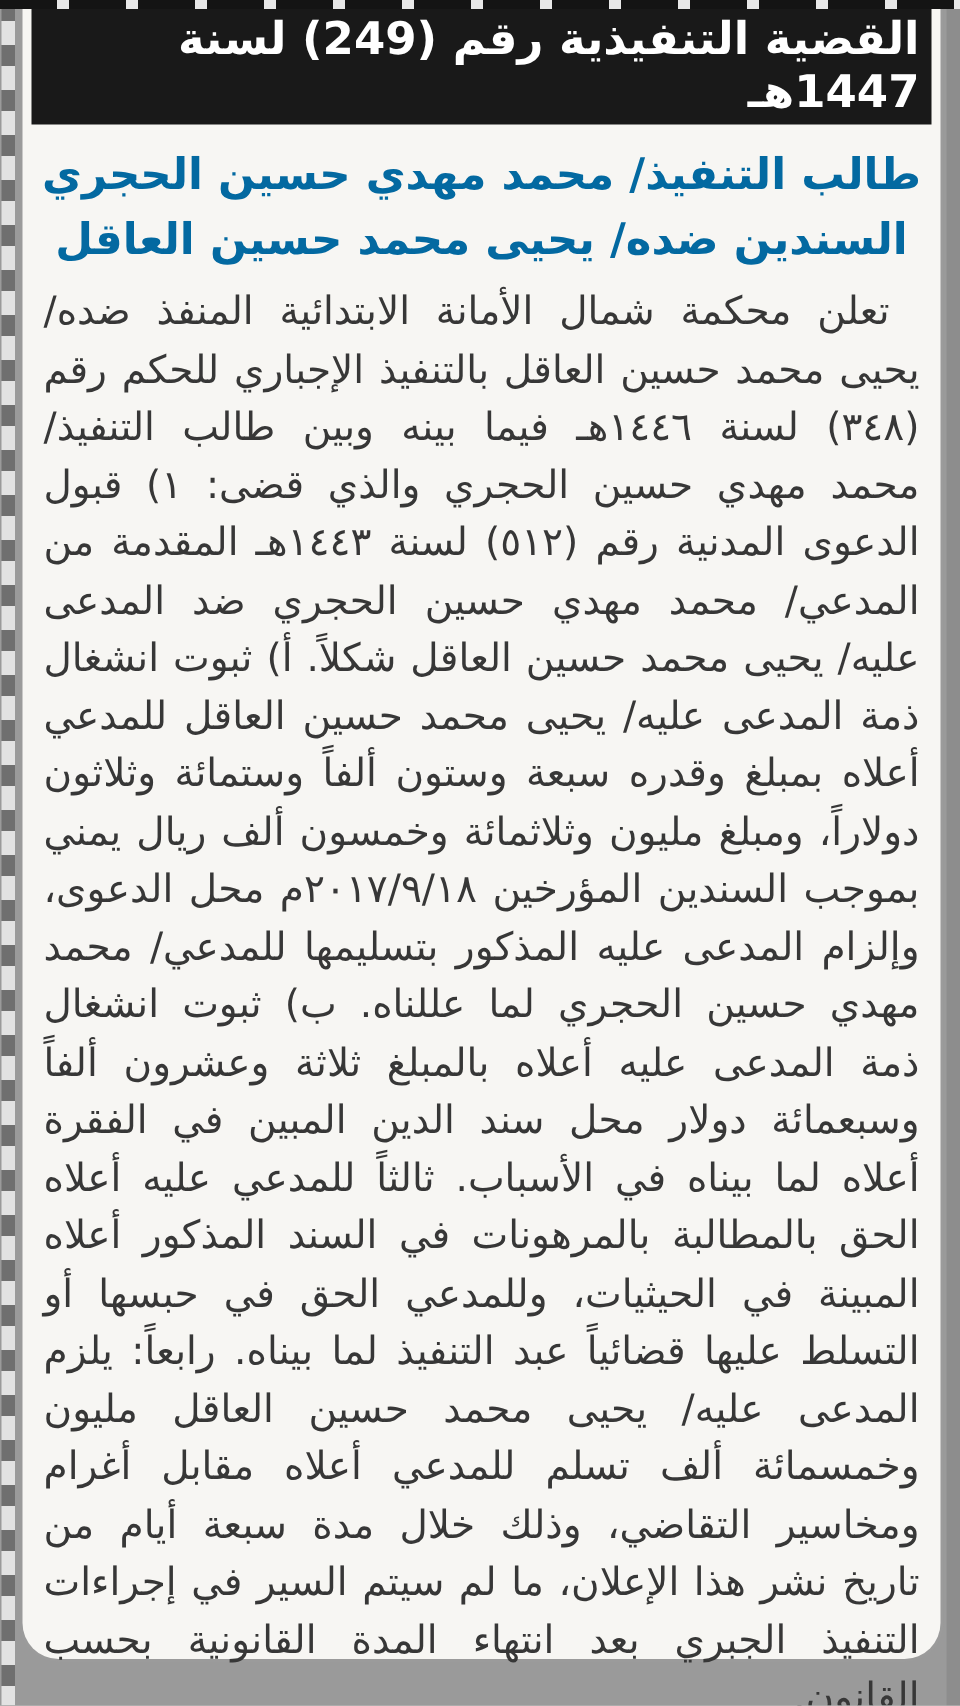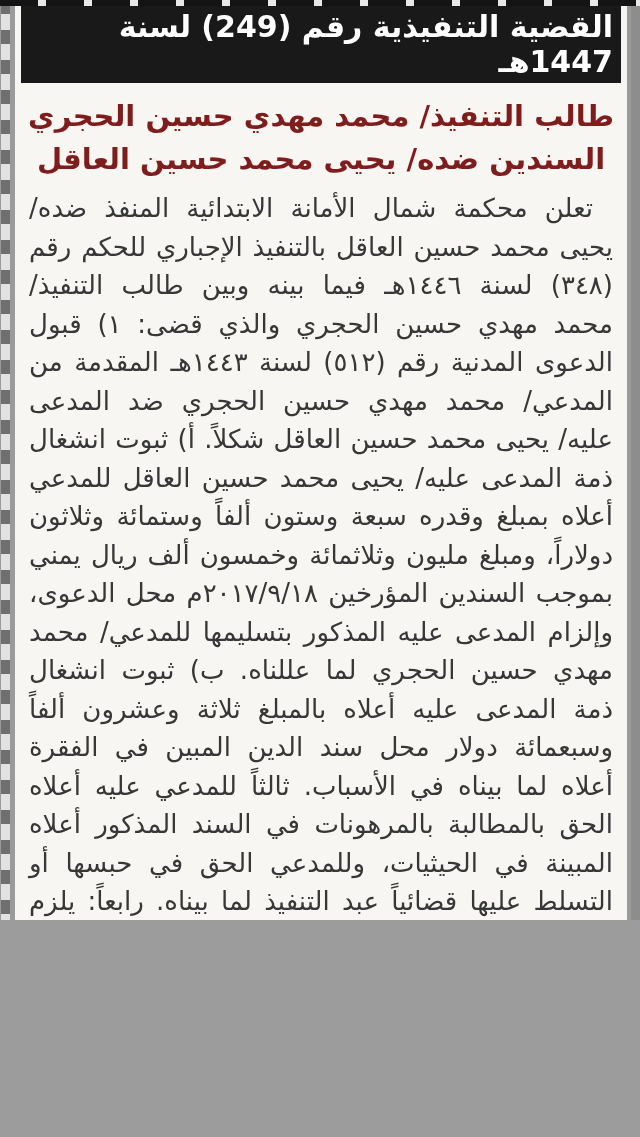--- a/index.html
+++ b/index.html
@@ -4,21 +4,21 @@
 <style>
   html, body {
     margin: 0;
     padding: 0;
     background: #9c9c9c;
     font-family: "DejaVu Sans", sans-serif;
   }
   .scan {
     position: relative;
     width: 640px;
-    height: 920px;
+    height: 1137px;
     background: #9a9a9a;
     overflow: hidden;
     direction: rtl;
   }
   
   .edge-top {
     position: absolute;
     top: 0; left: 0; right: 0;
     height: 6px;
     background: repeating-linear-gradient(90deg,
@@ -65,21 +65,21 @@
     justify-content: center;
     font-weight: bold;
     font-size: 30px;
     letter-spacing: 0;
     padding: 4px 8px;
     box-sizing: border-box;
   }
   .parties {
     margin-top: 12px;
     text-align: center;
-    color: #7f1d1d;
+    color: #0369a1;
     font-weight: bold;
     font-size: 29px;
     line-height: 43px;
   }
   .body-text {
     margin: 8px 8px 0 8px;
     direction: rtl;
     text-align: justify;
     color: #373737;
     font-size: 26px;

